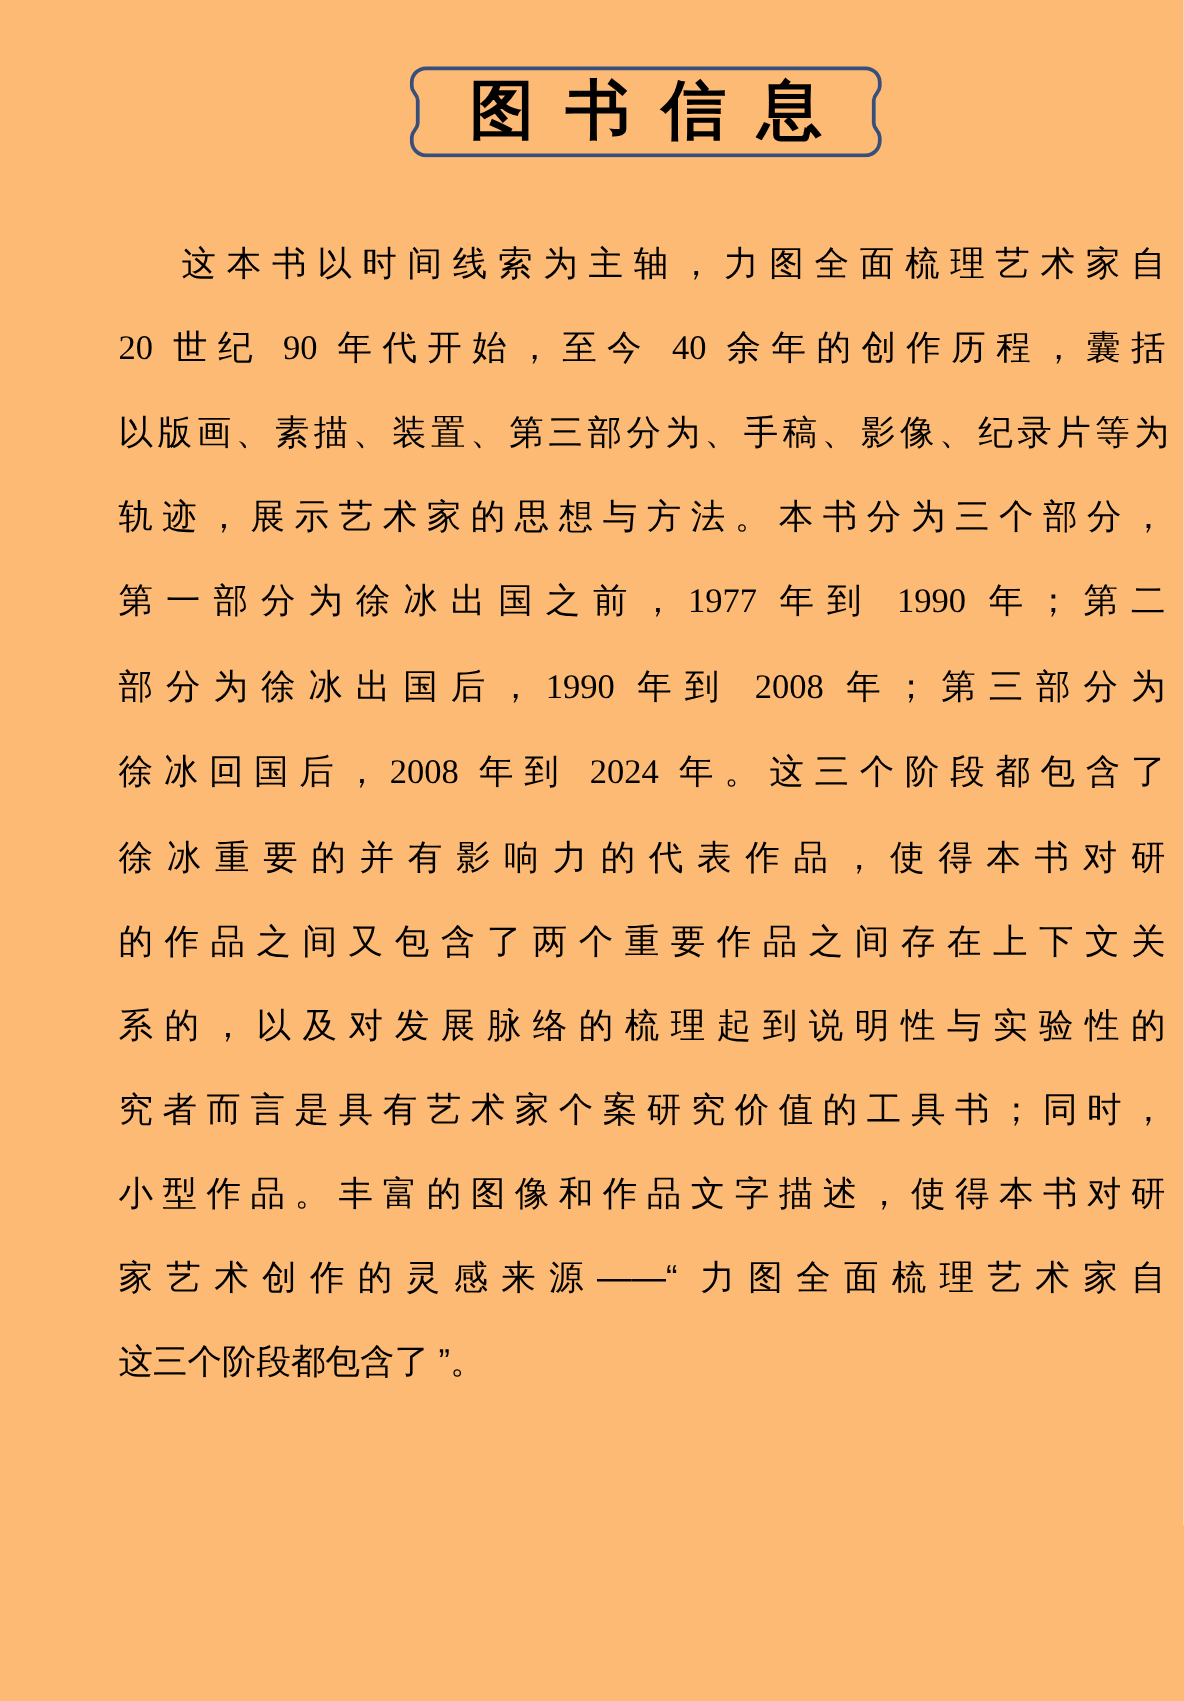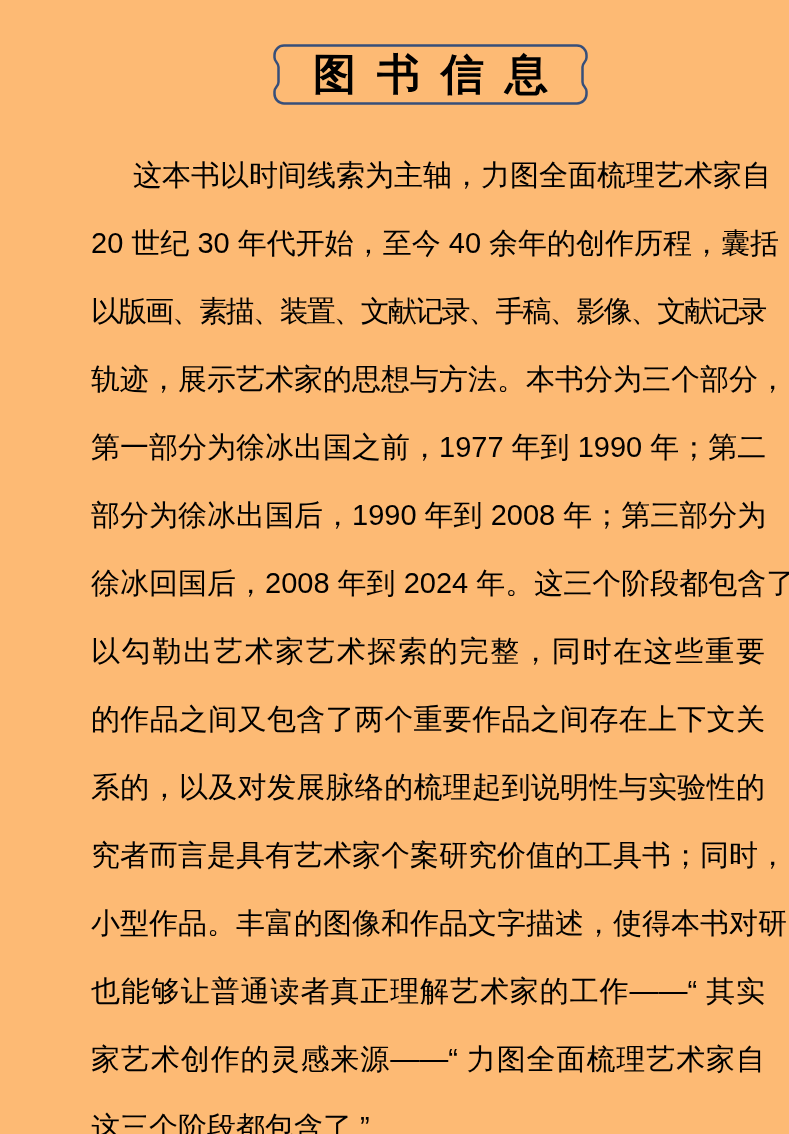--- a/index.html
+++ b/index.html
@@ -45,34 +45,34 @@
     letter-spacing: 21px;
     color: #000000;
     white-space: nowrap;
   }
   
   .description {
     width: 698px;
     margin: 42px 0 0 43px;
   }
   .line {
-    margin: 12px;
-    font-size: 29px;
+    margin: 0;
+    font-size: 23px;
     line-height: 56px;
     color: #000000;
     text-align: justify;
     text-align-last: justify;
     white-space: nowrap;
   }
   .line.indent { text-indent: 42px; }
   .line.tight  { letter-spacing: -2.3px; }
   .line.last   { text-align-last: left; }
   
   .num {
-    font-family: Liberation Sans, sans-serif;
+    font-family: Liberation Serif, serif;
   }
 </style>
 </head>
 <body>
 
 <div class="page">
 
   <div class="title-frame">
     <svg viewBox="0 0 315 61" aria-hidden="true">
       <path fill="none" stroke-width="2.5" d="M 11,1.5 H 304 A 9.5 9.5 0 0 1 313.5,11 V 13.5
@@ -82,29 +82,28 @@
                A 9.5 9.5 0 0 1 1.5,50 V 47.5
                C 1.5,43 5.5,42.5 5.5,38 V 23
                C 5.5,18.5 1.5,18 1.5,13.5 V 11
                A 9.5 9.5 0 0 1 11,1.5 Z" stroke="#374f7a"></path>
     </svg>
     <h1 class="page-title">图书信息</h1>
   </div>
 
   <div class="description">
     <p class="line indent">这本书以时间线索为主轴，力图全面梳理艺术家自</p>
-    <p class="line"><span class="num">20</span> 世纪 <span class="num">30</span> 年代开始，至今 <span class="num">40</span> 余年的创作历程，囊括</p>
-    <p class="line tight">以版画、素描、装置、文献记录、手稿、影像、文献记录</p>
+    <p class="line"><span class="num">20</span> 世纪 <span class="num">90</span> 年代开始，至今 <span class="num">40</span> 余年的创作历程，囊括</p>
+    <p class="line tight">以版画、素描、装置、第三部分为、手稿、影像、纪录片等为</p>
     <p class="line">轨迹，展示艺术家的思想与方法。本书分为三个部分，</p>
     <p class="line">第一部分为徐冰出国之前，<span class="num">1977</span> 年到 <span class="num">1990</span> 年；第二</p>
     <p class="line">部分为徐冰出国后，<span class="num">1990</span> 年到 <span class="num">2008</span> 年；第三部分为</p>
     <p class="line">徐冰回国后，<span class="num">2008</span> 年到 <span class="num">2024</span> 年。这三个阶段都包含了</p>
-    <p class="line">以勾勒出艺术家艺术探索的完整，同时在这些重要</p>
+    <p class="line">徐冰重要的并有影响力的代表作品，使得本书对研</p>
     <p class="line">的作品之间又包含了两个重要作品之间存在上下文关</p>
     <p class="line">系的，以及对发展脉络的梳理起到说明性与实验性的</p>
     <p class="line">究者而言是具有艺术家个案研究价值的工具书；同时，</p>
     <p class="line">小型作品。丰富的图像和作品文字描述，使得本书对研</p>
-    <p class="line">也能够让普通读者真正理解艺术家的工作——“ 其实</p>
     <p class="line">家艺术创作的灵感来源——“ 力图全面梳理艺术家自</p>
     <p class="line last">这三个阶段都包含了 ”。</p>
   </div>
 
 </div>
 
 </body></html>

